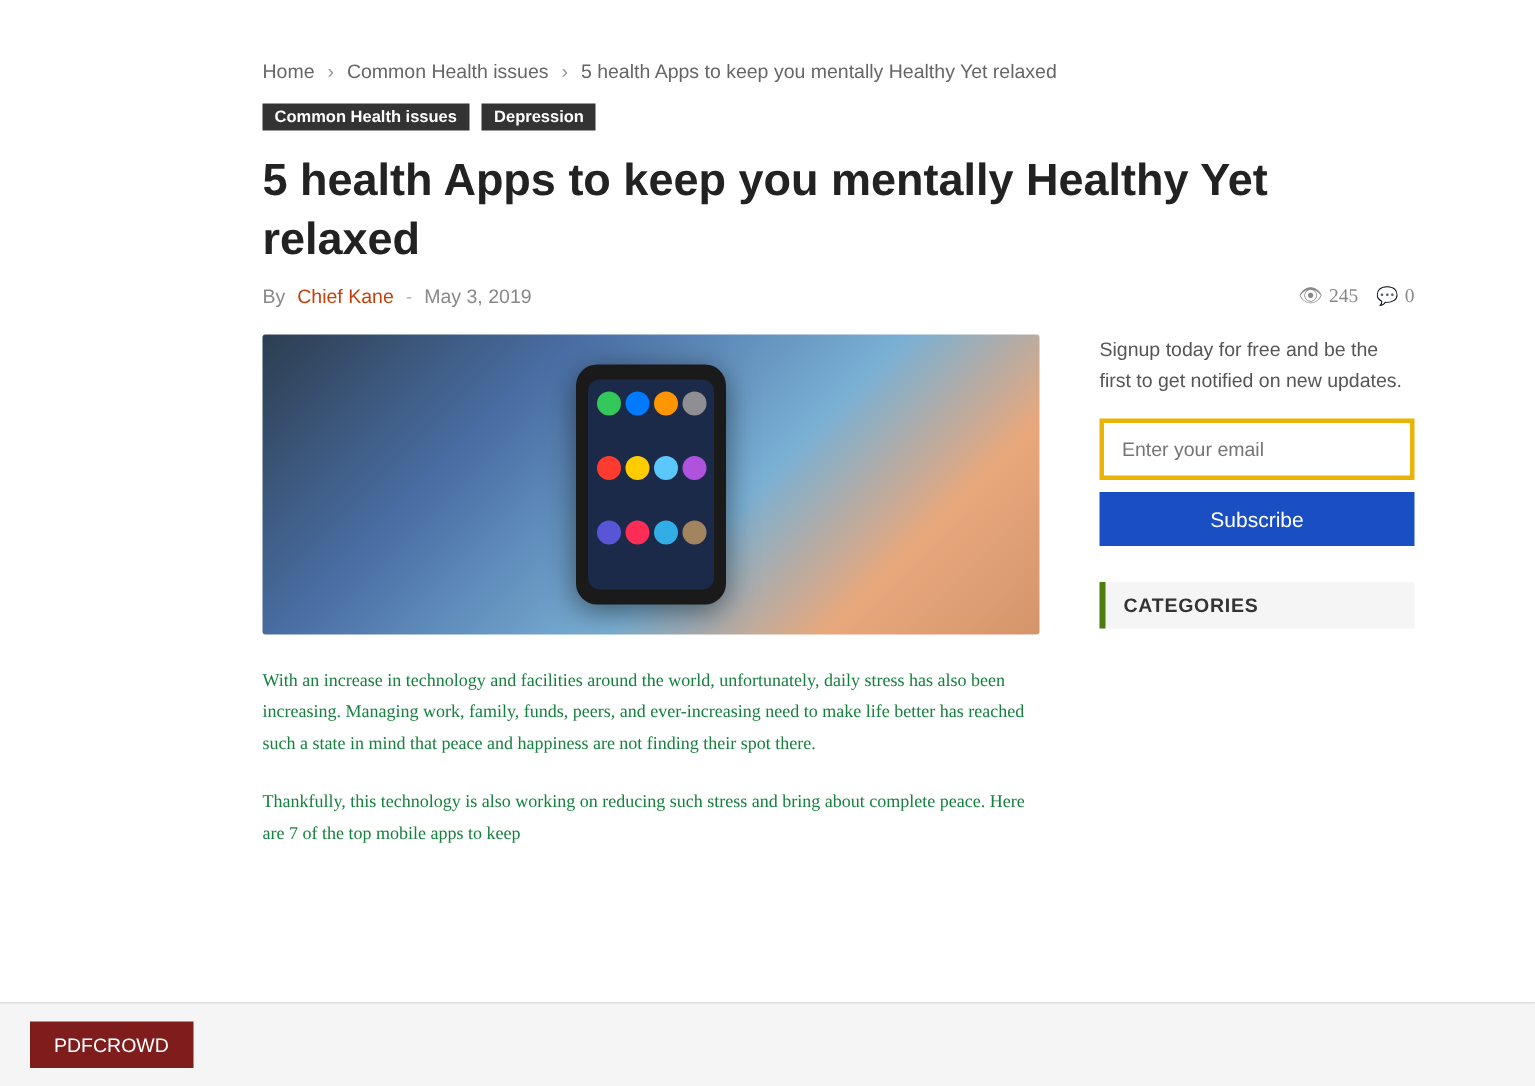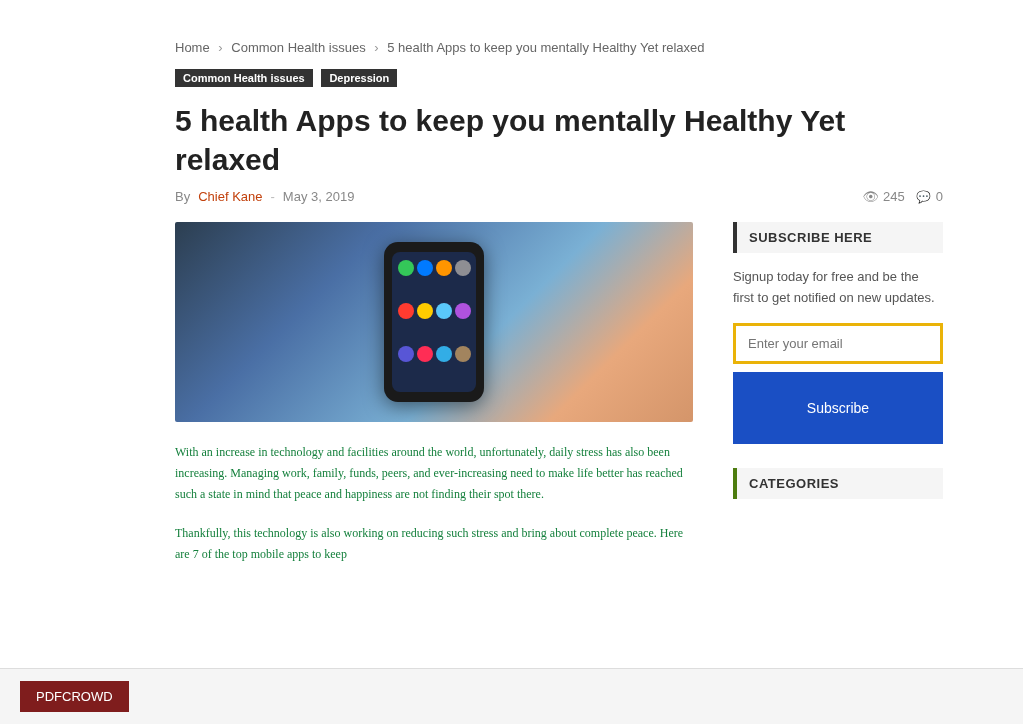--- a/index.html
+++ b/index.html
@@ -17,21 +17,21 @@
     .tag { display: inline-block; background: #333; color: #fff; font-size: 11px; padding: 3px 8px; margin-right: 5px; font-family: Arial, sans-serif; font-weight: 600; cursor: pointer; }
 
     
     .article-title { font-size: 30px; font-weight: 700; line-height: 1.3; color: #222; margin-bottom: 10px; font-family: Arial, sans-serif; }
 
     
     .meta { font-size: 13px; color: #888; margin-bottom: 18px; font-family: Arial, sans-serif; display: flex; align-items: center; gap: 8px; }
     .meta .author { font-weight: 400; color: #c2410c; }
     .meta .dot { color: #bbb; }
     .meta-right { margin-left: auto; display: flex; align-items: center; gap: 12px; }
-    .meta-stat { display: flex; align-items: center; gap: 4px; color: #888; font-size: 13px; }
+    .meta-stat { display: flex; align-items: center; gap: 4px; color: #888; font-size: 13px; font-family: Liberation Serif, serif; }
 
     
     .content-layout { display: flex; gap: 40px; }
     .main-content { flex: 1; min-width: 0; }
     .sidebar { width: 210px; flex-shrink: 0; }
 
     
     .article-image { width: 100%; height: 200px; background: linear-gradient(135deg, #2c3e50 0%, #4a6fa5 30%, #7ab0d4 60%, #e8a87c 80%, #d4956a 100%); border-radius: 2px; margin-bottom: 20px; position: relative; overflow: hidden; display: flex; align-items: center; justify-content: center; }
     .phone-shape { width: 100px; height: 160px; background: #1a1a1a; border-radius: 14px; position: relative; display: flex; align-items: center; justify-content: center; box-shadow: 0 4px 20px rgba(0,0,0,0.5); }
     .phone-screen { width: 84px; height: 140px; background: #1c2a4a; border-radius: 8px; overflow: hidden; display: grid; grid-template-columns: repeat(4, 1fr); gap: 3px; padding: 8px 6px 6px; }
@@ -50,21 +50,21 @@
     .app-cyan { background: #32ade6; }
 
     
     .article-body p { font-size: 12px; line-height: 1.75; color: #15803d; margin-bottom: 18px; }
 
     
     .subscribe-section { margin-bottom: 24px; }
     .subscribe-header { background: #f5f5f5; border-left: 4px solid #333; padding: 8px 12px; font-size: 13px; font-weight: 700; text-transform: uppercase; font-family: Arial, sans-serif; margin-bottom: 14px; letter-spacing: 0.5px; }
     .subscribe-text { font-size: 13px; color: #555; line-height: 1.6; margin-bottom: 14px; font-family: Arial, sans-serif; }
     .email-input { width: 100%; border: 3px solid #eab308; padding: 10px 12px; font-size: 13px; color: #999; margin-bottom: 8px; outline: none; font-family: Arial, sans-serif; }
-    .subscribe-btn { width: 100%; background: #1a4fc4; color: #fff; border: none; padding: 28px; font-size: 14px; font-family: Arial, sans-serif; cursor: pointer; font-weight: 500; text-align: center; }
+    .subscribe-btn { width: 100%; background: #1a4fc4; color: #fff; border: none; padding: 10px; font-size: 14px; font-family: Arial, sans-serif; cursor: pointer; font-weight: 500; text-align: center; }
 
     .categories-section {}
     .categories-header { background: #f5f5f5; border-left: 4px solid #4d7c0f; padding: 8px 12px; font-size: 13px; font-weight: 700; text-transform: uppercase; font-family: Arial, sans-serif; letter-spacing: 0.5px; }
 
     
     .pdf-bar { position: fixed; bottom: 0; left: 0; right: 0; background: #f5f5f5; border-top: 1px solid #ddd; padding: 12px 20px; display: flex; align-items: center; justify-content: space-between; font-size: 13px; font-family: Arial, sans-serif; color: #555; z-index: 100; }
     .pdf-link { color: #1a4fc4; text-decoration: none; }
     .pdfcrowd-btn { background: #7f1d1d; color: #fff; padding: 8px 16px; font-size: 13px; font-family: Arial, sans-serif; font-weight: 500; text-decoration: none; border: none; cursor: pointer; }
 
     
@@ -134,21 +134,20 @@
       <div class="article-body">
         <p>With an increase in technology and facilities around the world, unfortunately, daily stress has also been increasing. Managing work, family, funds, peers, and ever-increasing need to make life better has reached such a state in mind that peace and happiness are not finding their spot there.</p>
         <p>Thankfully, this technology is also working on reducing such stress and bring about complete peace. Here are 7 of the top mobile apps to keep</p>
       </div>
 
     </div>
 
     <aside class="sidebar">
 
       <div class="subscribe-section">
-        <div class="subscribe-header">SUBSCRIBE HERE</div>
         <p class="subscribe-text">Signup today for free and be the first to get notified on new updates.</p>
         <input class="email-input" type="email" placeholder="Enter your email" style="">
         <button class="subscribe-btn">Subscribe</button>
       </div>
 
       <div class="categories-section">
         <div class="categories-header">Categories</div>
       </div>
 
     </aside>

